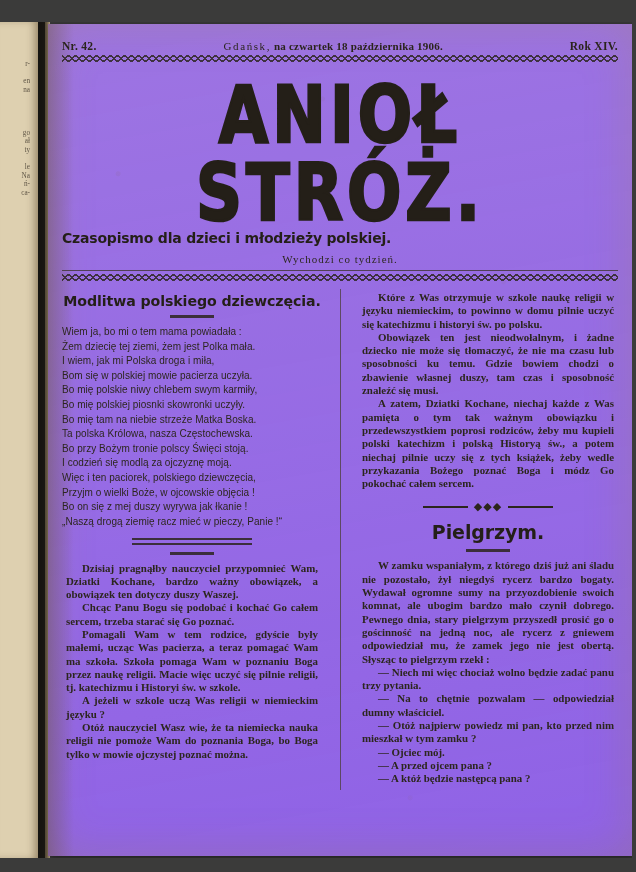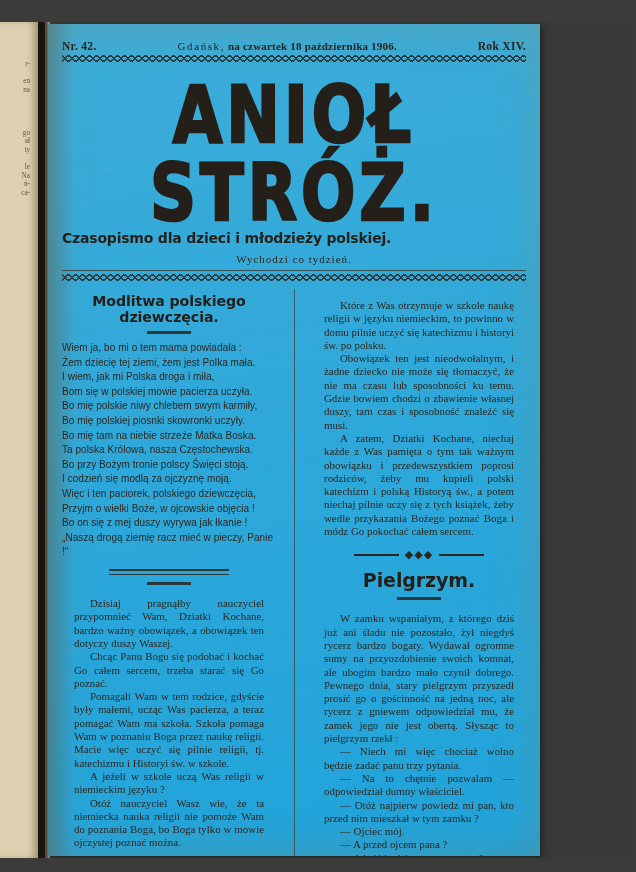--- a/index.html
+++ b/index.html
@@ -28,22 +28,22 @@
   }
 
   
   #gutter{
     position:absolute;left:38px;top:22px;width:12px;height:836px;
     background:linear-gradient(90deg,#1d1b19 0%,#2e2a24 35%,#6b5c44 75%,#b9a685 100%);
   }
 
   
   #sheet{
-    position:absolute;left:48px;top:24px;width:492px;height:832px;
-    background:#0ea5e9;
+    position:absolute;left:48px;top:24px;width:584px;height:832px;
+    background:#8b5cf6;
     box-shadow:inset 0 0 46px rgba(150,123,78,.30), 2px 2px 6px rgba(0,0,0,.45);
     overflow:hidden;
   }
   
   #sheet::before{
     content:"";position:absolute;inset:0;pointer-events:none;
     background:
       radial-gradient(circle at 12% 18%,rgba(120,95,55,.09) 0 2px,transparent 3px),
       radial-gradient(circle at 47% 9%,rgba(120,95,55,.07) 0 2px,transparent 3px),
       radial-gradient(circle at 78% 31%,rgba(120,95,55,.08) 0 2px,transparent 3px),
@@ -150,21 +150,22 @@
     color:#2c261e;
     white-space:pre-line;
     letter-spacing:.05px;
   }
 
   .prose{
     font-family:"Liberation Serif",serif;
     font-size:10.9px;line-height:13.3px;
     color:#2c261e;
     text-align:justify;
-    margin:12px;
+    margin:4px;
+    font-weight:bold;
   }
   .prose p{margin:0;text-indent:16px;}
   .prose p.dash{text-indent:16px;}
 
   .triple-rule{margin:9px auto 7px auto;width:120px;}
   .triple-rule div{height:1.6px;background:#2b251d;opacity:.85;margin-bottom:3px;}
   .triple-rule div:last-child{margin-bottom:0;}
 
   .dot-rule{
     margin:12px auto 10px auto;width:130px;height:9px;position:relative;

